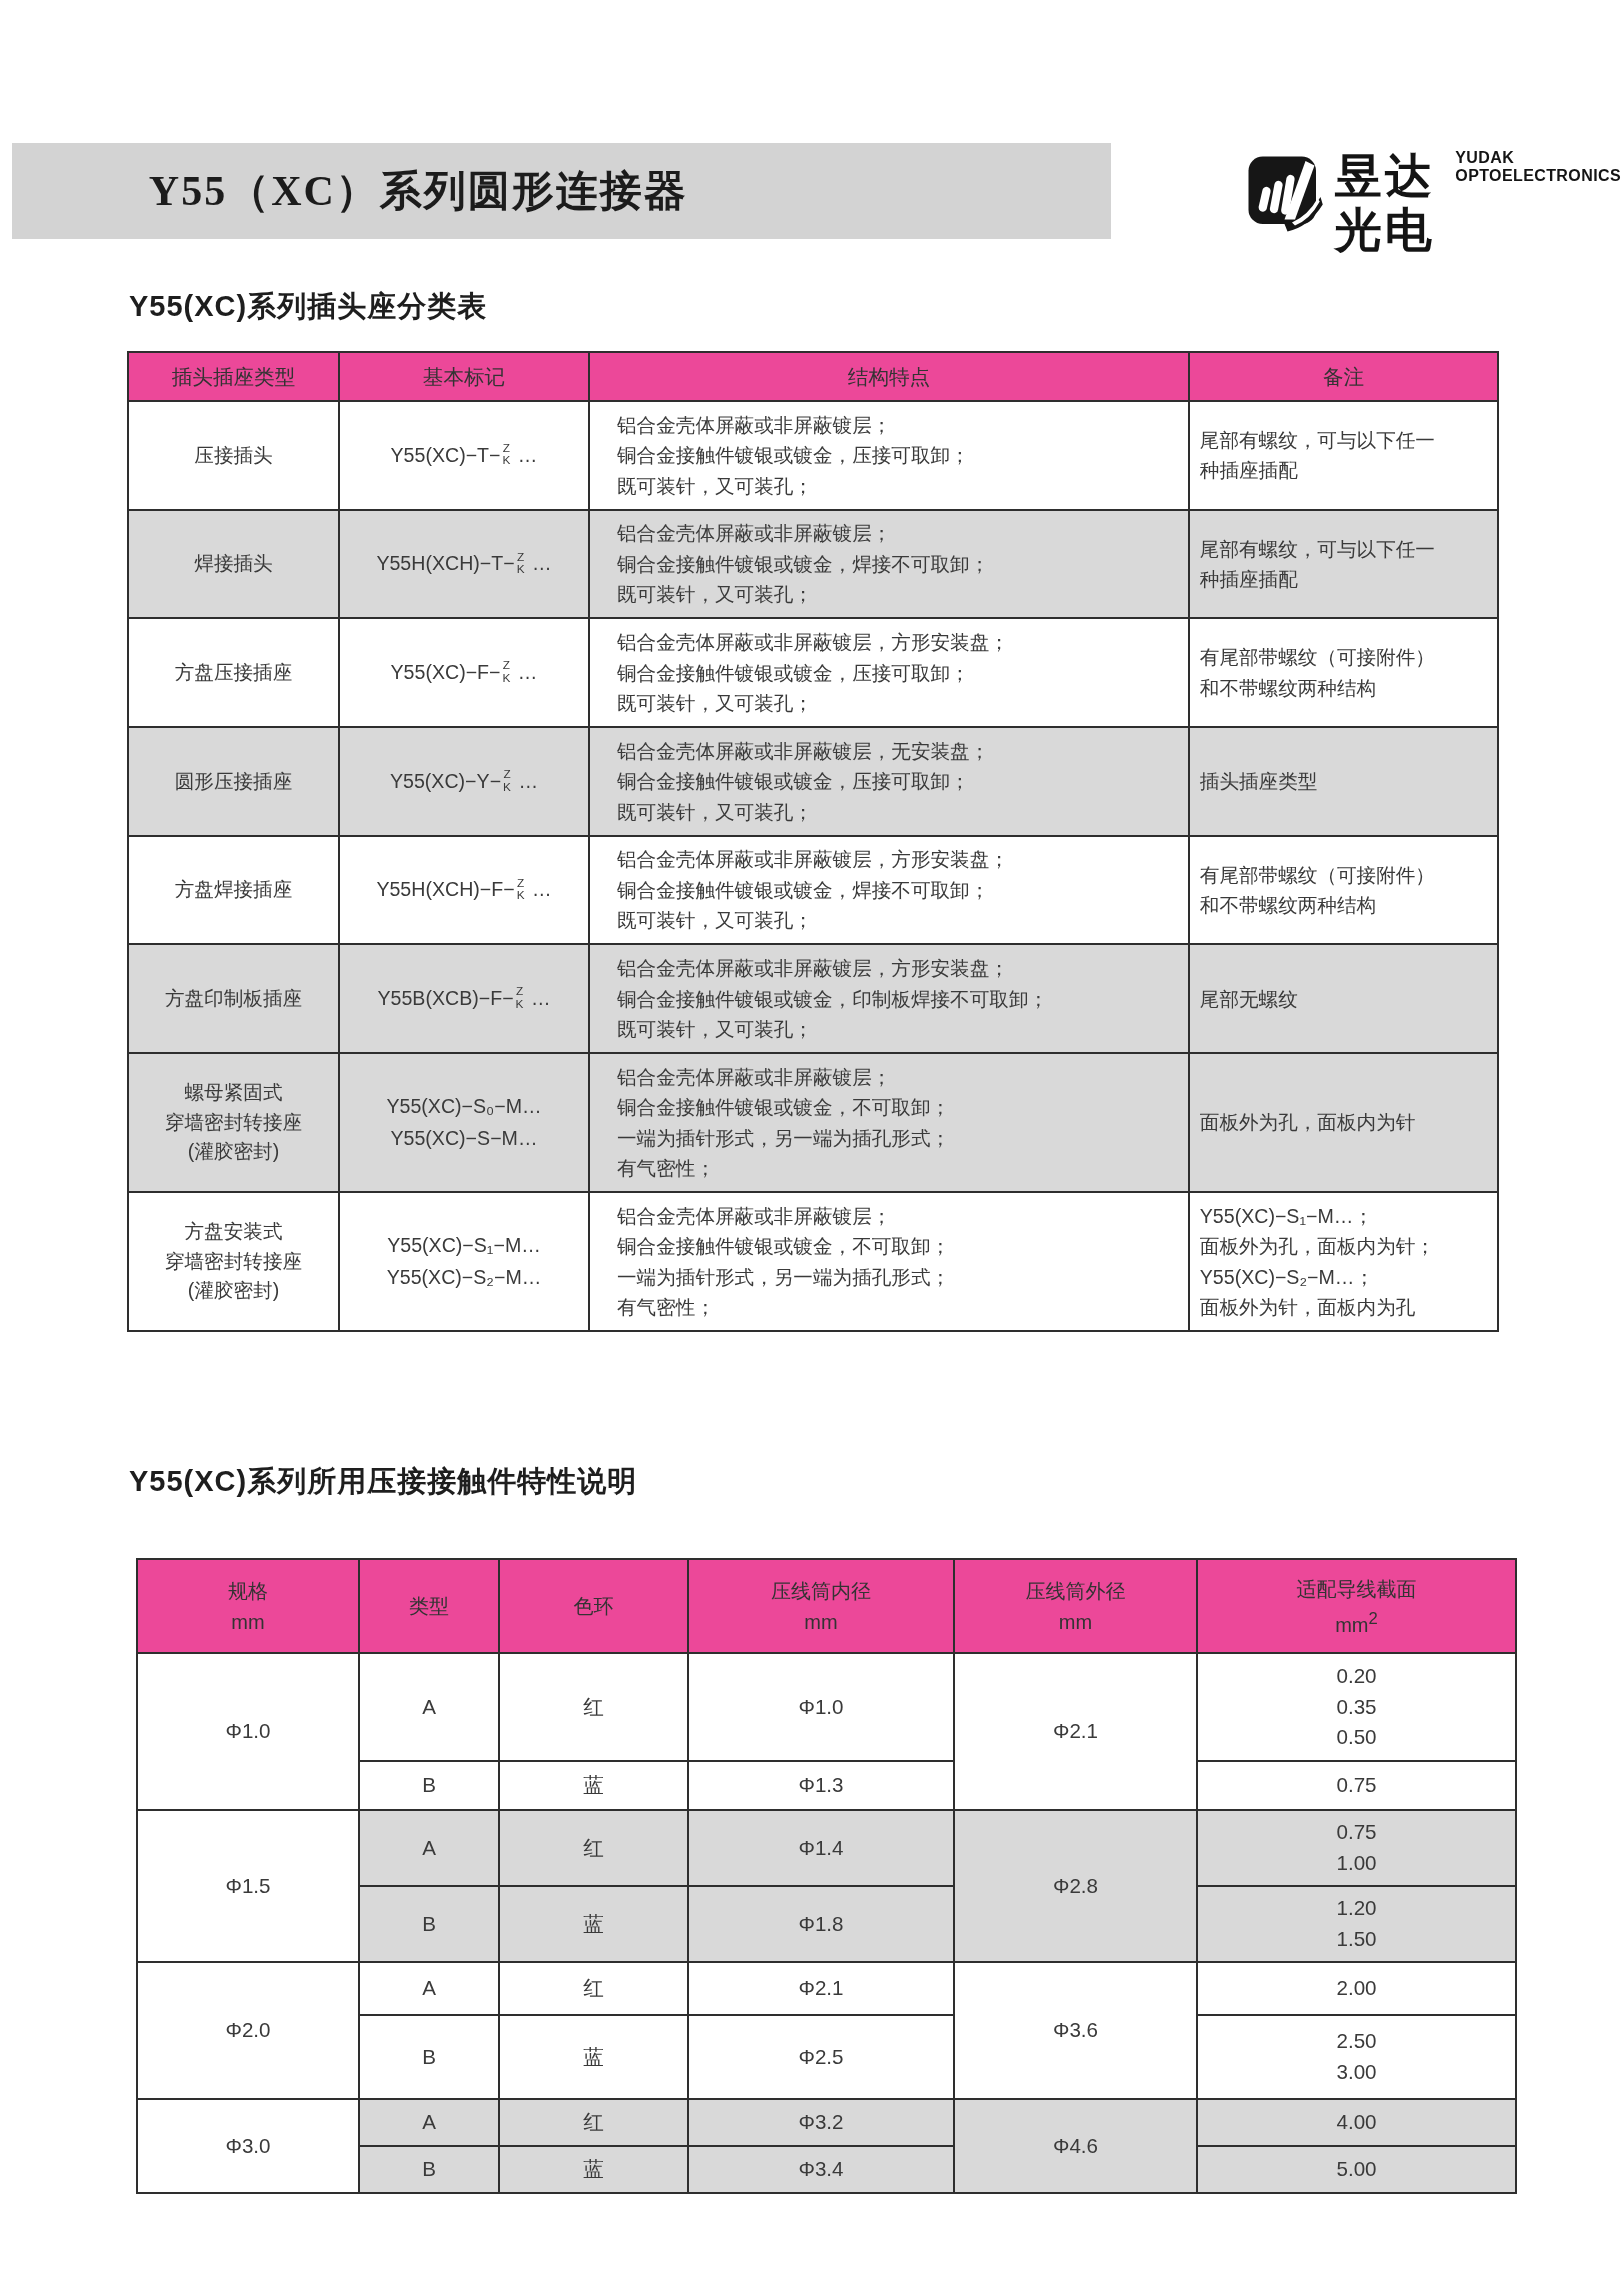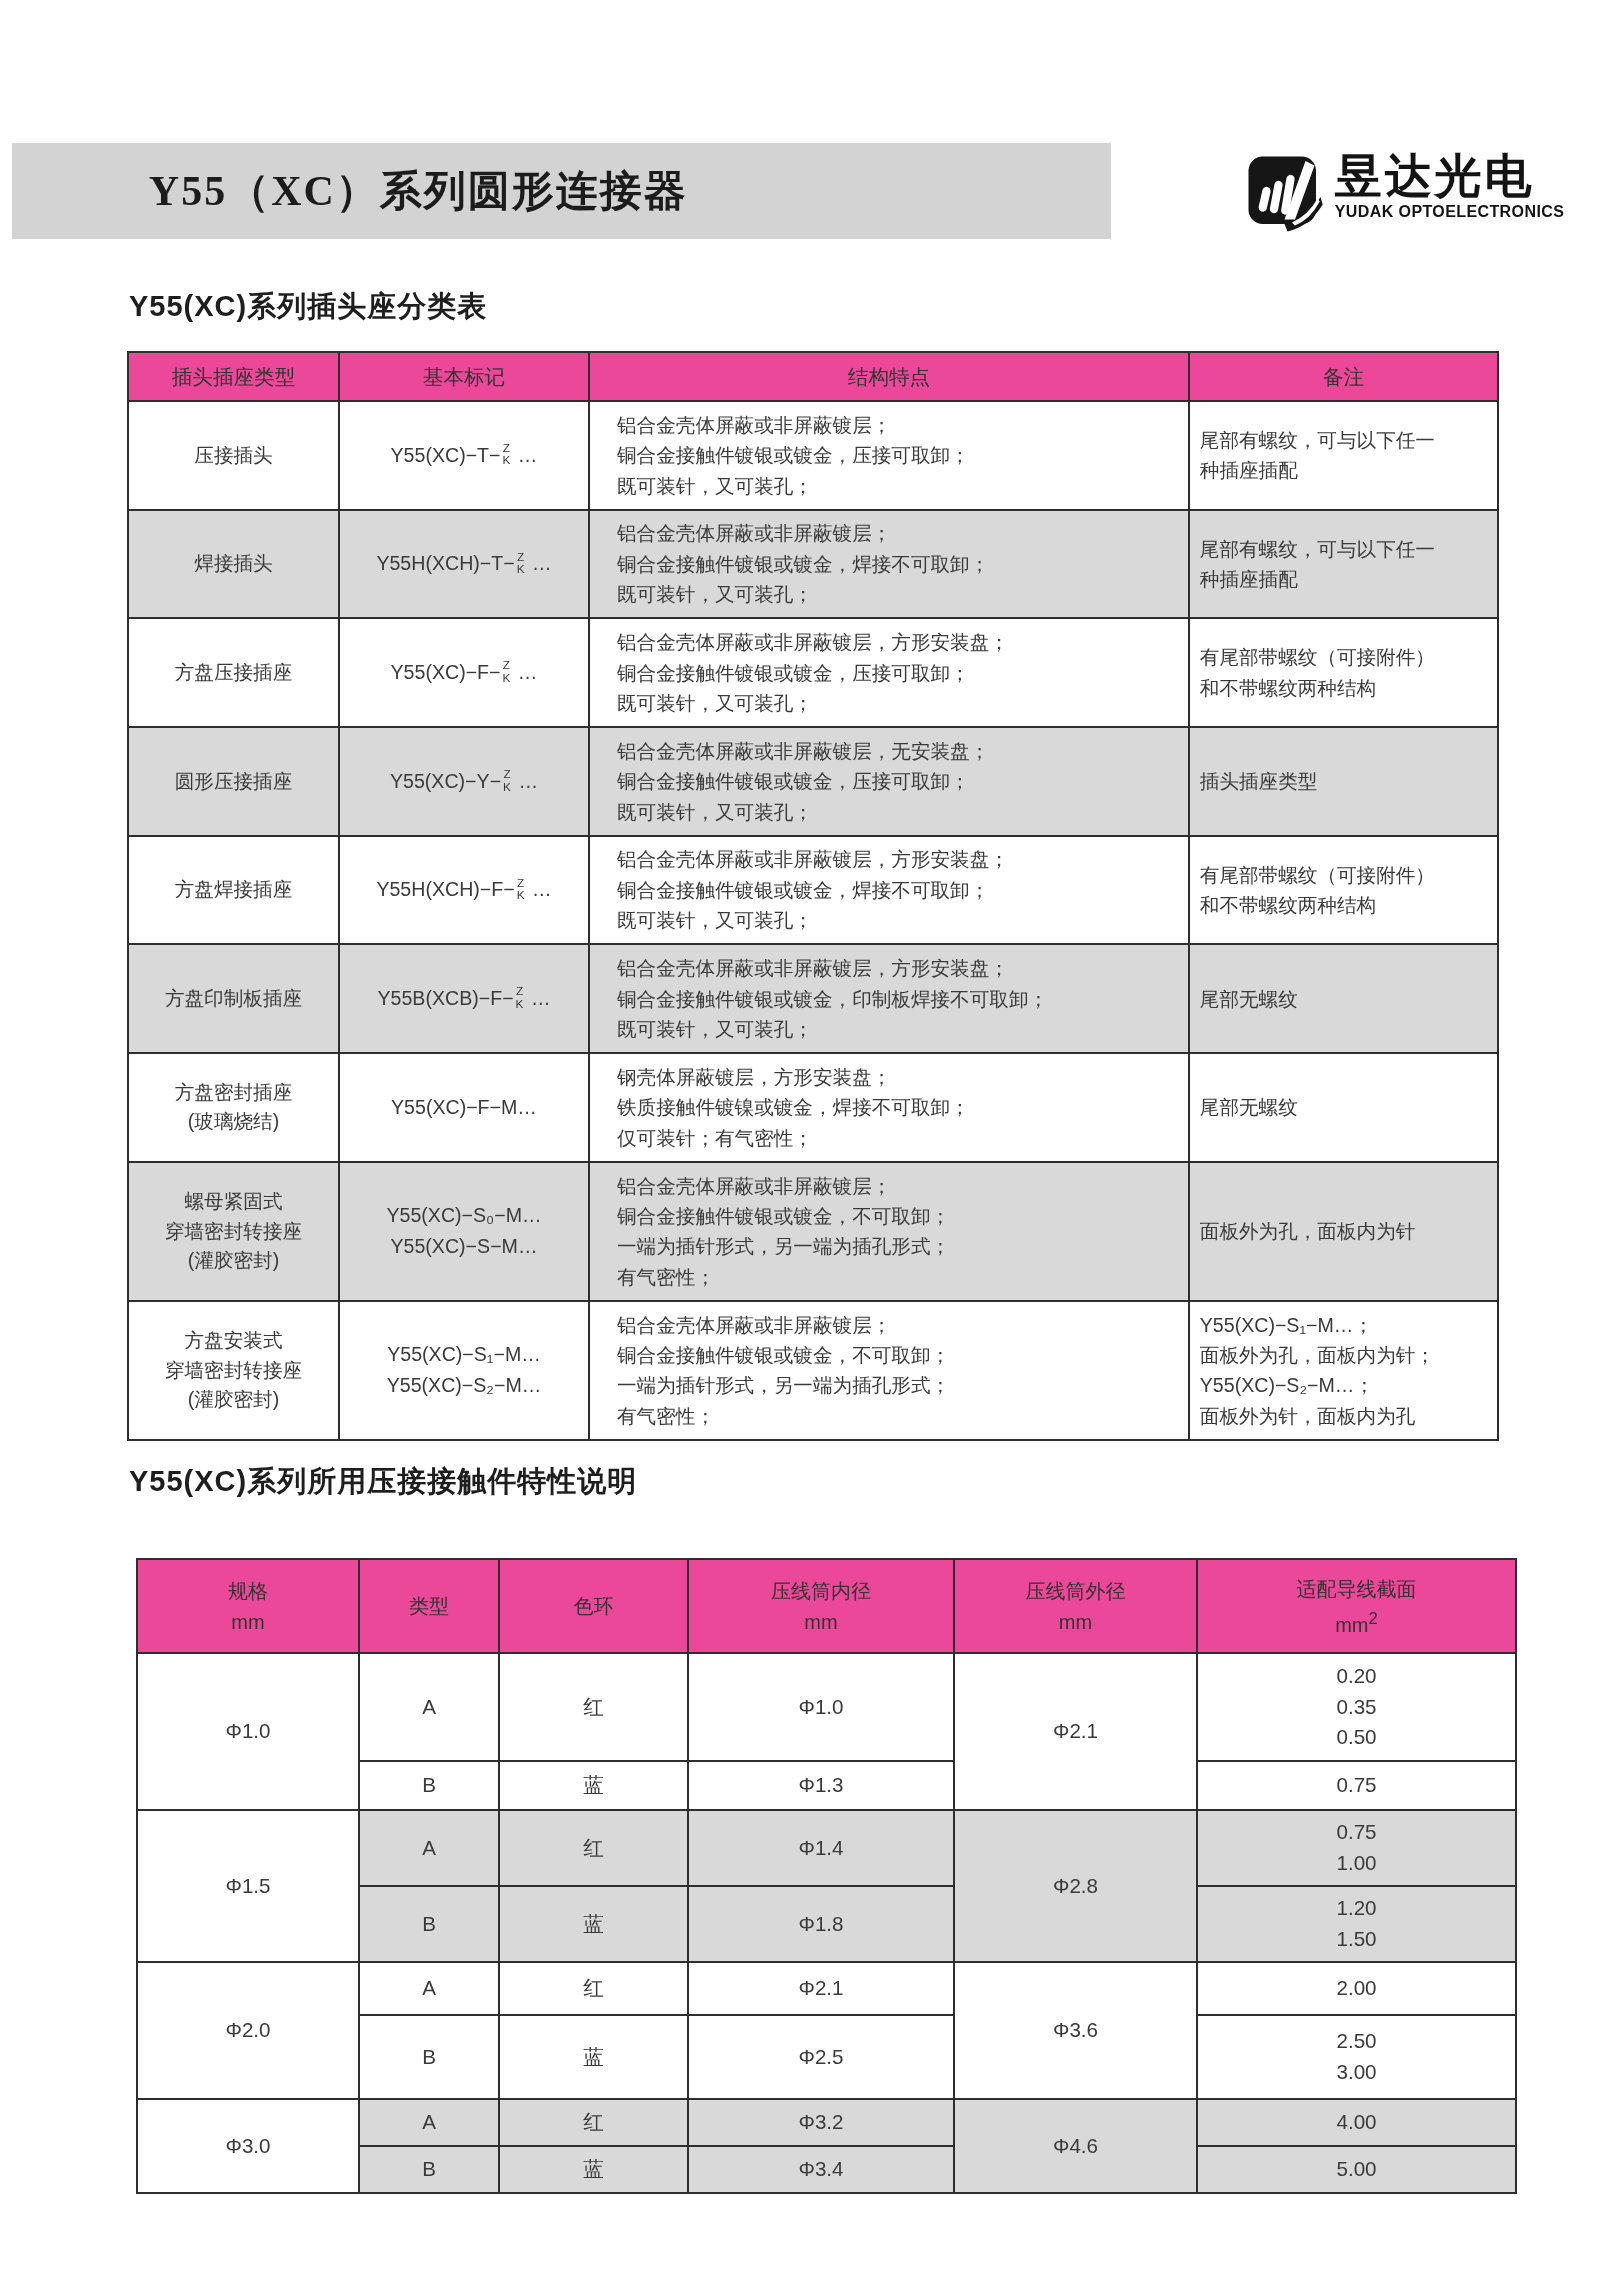--- a/index.html
+++ b/index.html
@@ -7,21 +7,21 @@
     width:1621px;height:2293px;position:relative;background:#ffffff;
     font-family:"Liberation Sans","DejaVu Sans",sans-serif;color:#333;
     overflow:hidden;
   }
   
   .banner{position:absolute;left:11.8px;top:143px;width:1099px;height:96px;
     background:#d3d3d3;display:flex;align-items:center;}
   .banner-title{margin-left:137px;font-family:"Liberation Serif","DejaVu Serif",serif;
     font-weight:bold;font-size:42px;color:#1c1c1c;letter-spacing:2px;}
   .logo{position:absolute;left:1247px;top:149px;display:flex;align-items:flex-start;}
-  .logo-text{margin-left:9.8px;display:flex;flex-direction:column;}
+  .logo-text{margin-left:9.8px;display:flex;}
   .logo-cn{font-size:47px;font-weight:bold;color:#141414;letter-spacing:2.9px;line-height:1.15;}
   .logo-en{font-size:16px;font-weight:bold;color:#141414;letter-spacing:0.4px;margin-top:0px;}
   
   .sec-title{position:absolute;left:129px;font-size:29px;font-weight:bold;color:#1e1e1e;letter-spacing:1px;}
   #sec1-title{top:287px;}
   #sec2-title{top:1462px;}
   
   table{border-collapse:collapse;table-layout:fixed;}
   th,td{border:2px solid #2e2e2e;}
   th{background:#ec4899;font-weight:normal;color:#333;}
@@ -204,37 +204,20 @@
         </td>
         <td class="c-feat">
           <div class="ln">铝合金壳体屏蔽或非屏蔽镀层，方形安装盘；</div>
           <div class="ln">铜合金接触件镀银或镀金，印制板焊接不可取卸；</div>
           <div class="ln">既可装针，又可装孔；</div>
         </td>
         <td class="c-rem">
           <div class="ln">尾部无螺纹</div>
         </td>
       </tr>
-      <tr>
-        <td class="c-type">
-          <div class="ln">方盘密封插座</div>
-          <div class="ln">(玻璃烧结)</div>
-        </td>
-        <td class="c-mark">
-          <div class="ln">Y55(XC)−F−M…</div>
-        </td>
-        <td class="c-feat">
-          <div class="ln">钢壳体屏蔽镀层，方形安装盘；</div>
-          <div class="ln">铁质接触件镀镍或镀金，焊接不可取卸；</div>
-          <div class="ln">仅可装针；有气密性；</div>
-        </td>
-        <td class="c-rem">
-          <div class="ln">尾部无螺纹</div>
-        </td>
-      </tr>
       <tr class="shaded">
         <td class="c-type">
           <div class="ln">螺母紧固式</div>
           <div class="ln">穿墙密封转接座</div>
           <div class="ln">(灌胶密封)</div>
         </td>
         <td class="c-mark">
           <div class="ln">Y55(XC)−S₀−M…</div>
           <div class="ln">Y55(XC)−S−M…</div>
         </td>

